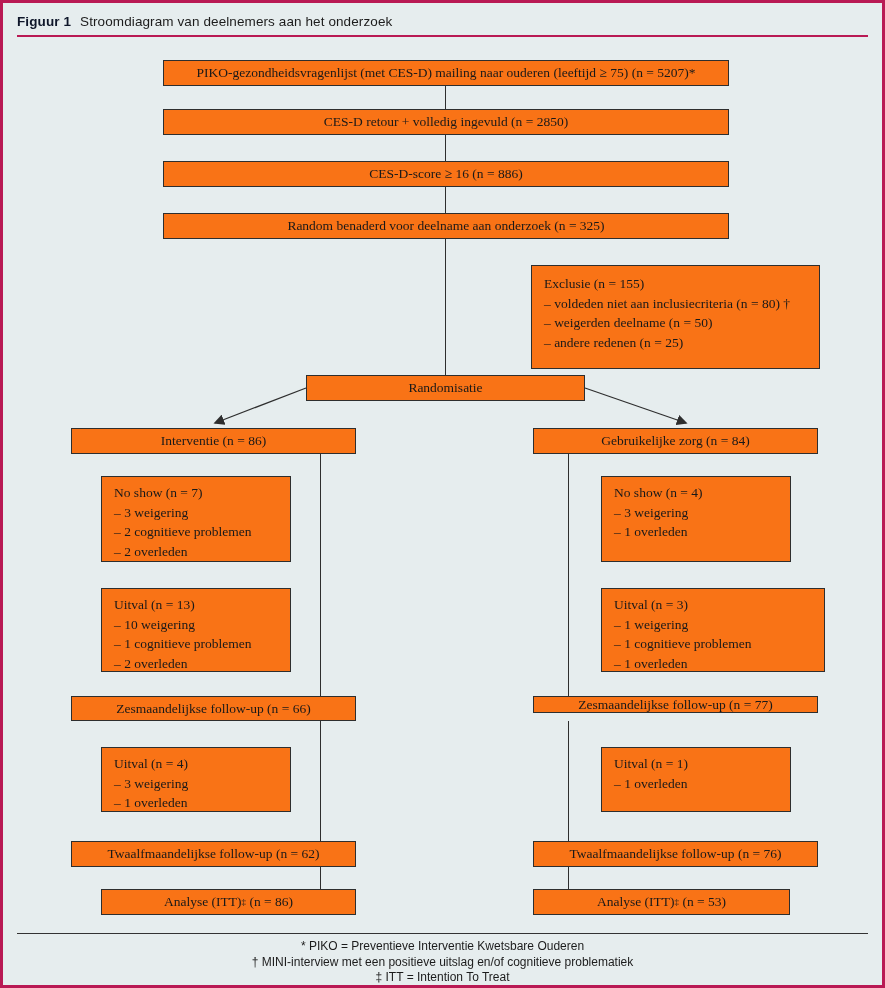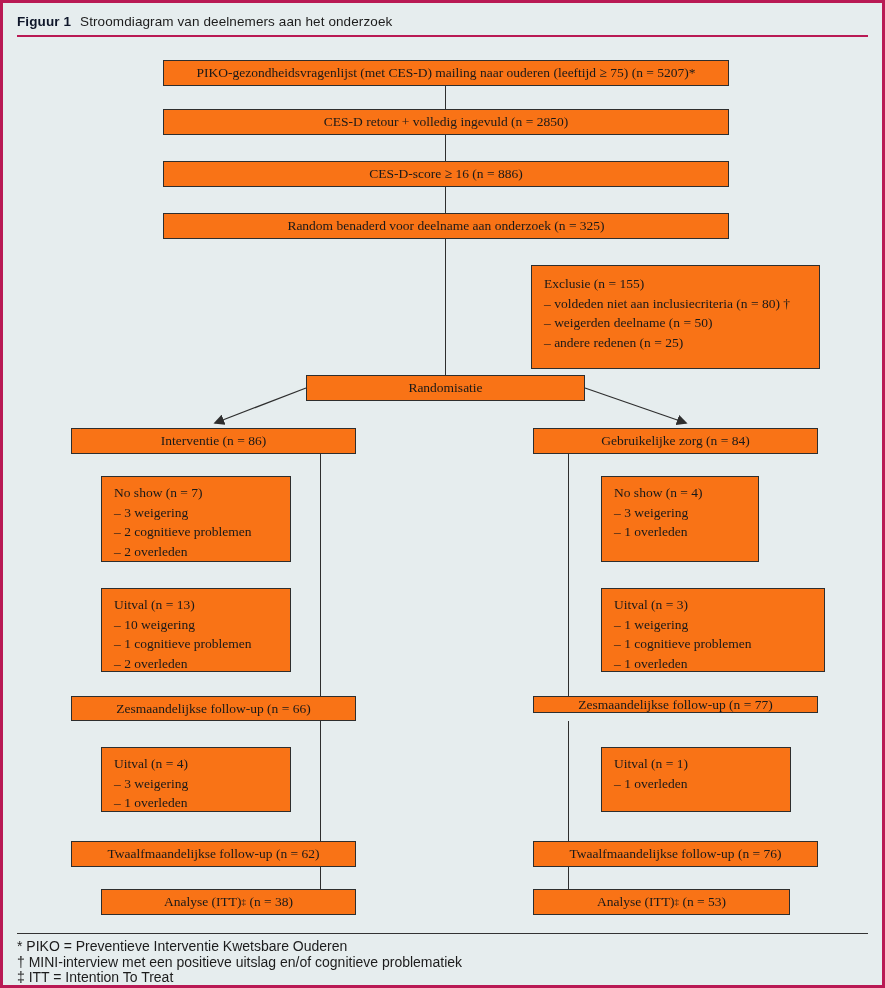--- a/index.html
+++ b/index.html
@@ -31,21 +31,21 @@
   .lft { padding: 6px 12px; line-height: 19.5px; text-align: left; }
   .vline { position: absolute; width: 1px; background: #2e2e2e; }
   .sup { font-size: 9px; vertical-align: super; line-height: 0; }
   #arrow-layer { position: absolute; left: 0; top: 0; pointer-events: none; }
   .foot-rule {
     position: absolute; left: 14px; right: 14px; top: 930px;
     height: 1px; background: #333333;
   }
   .footnotes {
     position: absolute; left: 14px; top: 936px; right: 14px;
-    font-size: 14px; line-height: 15.5px; color: #1c1c1c;
+    font-size: 12px; line-height: 15.5px; color: #1c1c1c; text-align: center;
   }
 </style>
 </head>
 <body>
 
 <div id="figure">
 
   <div class="hdr">
     <span class="figlabel">Figuur 1</span><span>Stroomdiagram van deelnemers aan het onderzoek</span>
   </div>
@@ -89,21 +89,21 @@
   <div class="vline" style="left:565px; top:718px; height:120px;"></div>
   <div class="vline" style="left:317px; top:864px; height:22px;"></div>
   <div class="vline" style="left:565px; top:864px; height:22px;"></div>
 
   <div class="box lft" style="left:98px; top:473px; width:190px; height:86px;">
     <div>No show (n = 7)</div>
     <div>– 3 weigering</div>
     <div>– 2 cognitieve problemen</div>
     <div>– 2 overleden</div>
   </div>
-  <div class="box lft" style="left:598px; top:473px; width:158px; height:86px;">
+  <div class="box lft" style="left:598px; top:473px; width:190px; height:86px;">
     <div>No show (n = 4)</div>
     <div>– 3 weigering</div>
     <div>– 1 overleden</div>
   </div>
 
   <div class="box lft" style="left:98px; top:585px; width:190px; height:84px;">
     <div>Uitval (n = 13)</div>
     <div>– 10 weigering</div>
     <div>– 1 cognitieve problemen</div>
     <div>– 2 overleden</div>
@@ -127,21 +127,21 @@
     <div>Uitval (n = 1)</div>
     <div>– 1 overleden</div>
   </div>
 
   <div class="box ctr" style="left:68px; top:838px; width:285px; height:26px;">Twaalfmaandelijkse follow-up (n = 62)</div>
   <div class="box ctr" style="left:530px; top:838px; width:285px; height:26px;">Twaalfmaandelijkse follow-up (n = 76)</div>
 
   <div class="box ctr" style="left:98px; top:886px; width:255px; height:26px;">
     <span>Analyse (ITT)</span>
       <span class="sup">‡</span>
-      <span style="white-space:pre;"> (n = 38)</span>
+      <span style="white-space:pre;"> (n = 86)</span>
   </div>
   <div class="box ctr" style="left:530px; top:886px; width:257px; height:26px;">
     <span>Analyse (ITT)</span>
       <span class="sup">‡</span>
       <span style="white-space:pre;"> (n = 53)</span>
   </div>
 
   <div class="foot-rule"></div>
   <div class="footnotes">
     <div>* PIKO = Preventieve Interventie Kwetsbare Ouderen</div>

